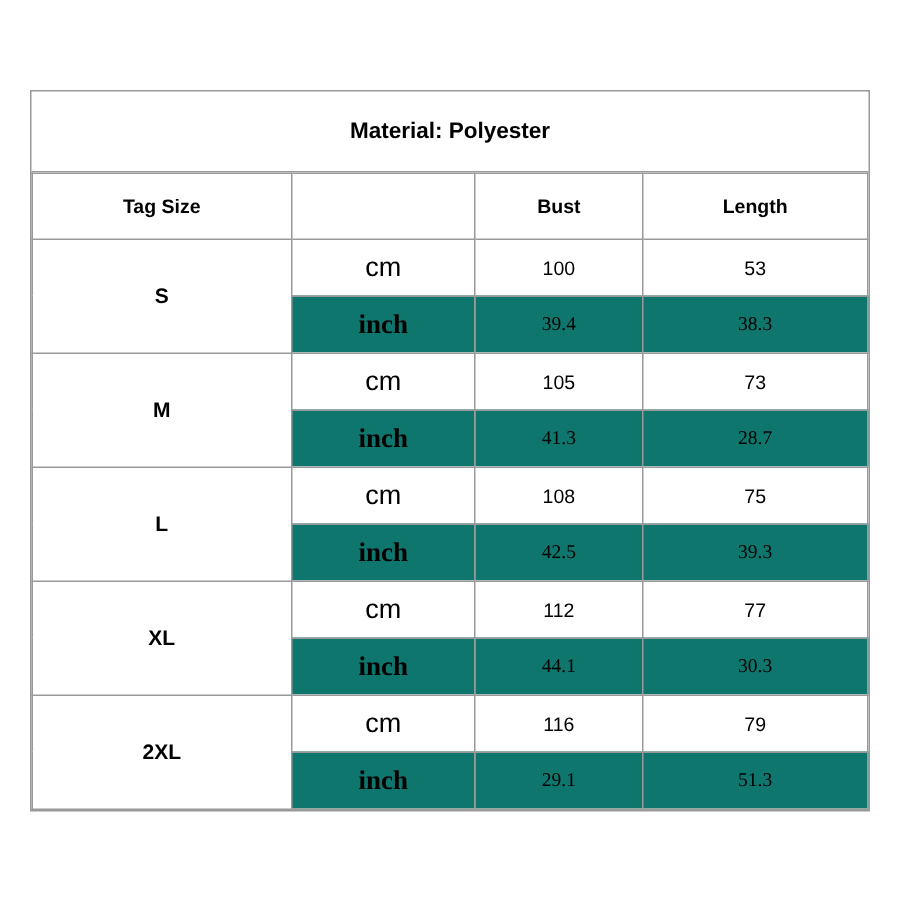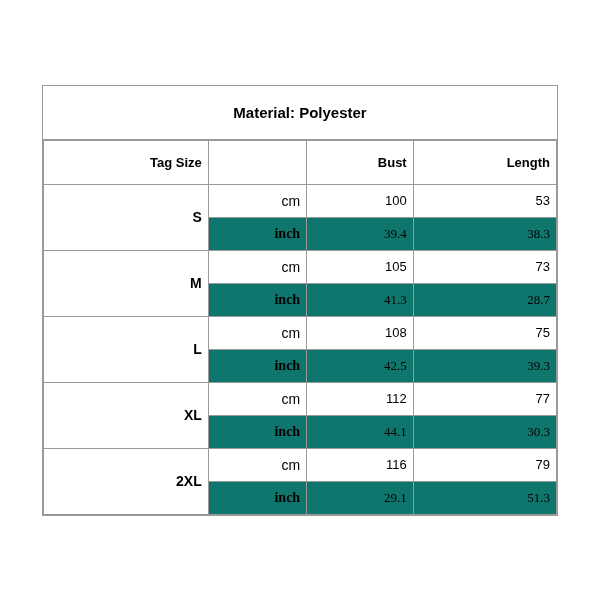--- a/index.html
+++ b/index.html
@@ -12,58 +12,58 @@
       width: 600px;
       height: 600px;
       background: #fff;
       display: flex;
       align-items: center;
       justify-content: center;
       font-family: Arial, sans-serif;
     }
 
     .outer-wrapper {
-      width: 516px;
+      width: 560px;
       border: 1px solid #999;
       background: #fff;
     }
 
     .title-row {
       text-align: center;
       padding: 18px 10px;
       border-bottom: 1px solid #999;
       font-weight: bold;
       font-size: 15px;
     }
 
     table {
       width: 100%;
       border-collapse: collapse;
     }
 
     th, td {
       border: 1px solid #999;
-      text-align: right;
+      text-align: center;
       padding: 8px 6px;
       font-size: 13px;
     }
 
     thead th {
       font-weight: bold;
       background: #fff;
       padding: 14px 6px;
     }
 
     .tag-size-cell {
       font-weight: bold;
       font-size: 14px;
     }
 
     .unit-cell {
-      font-size: 14px;
+      font-size: 18px;
     }
 
     .unit-cell.bold-unit {
       font-weight: bold;
     }
 
     .shaded {
       background-color: #0f766e;
       font-family: Liberation Serif, serif;
     }

